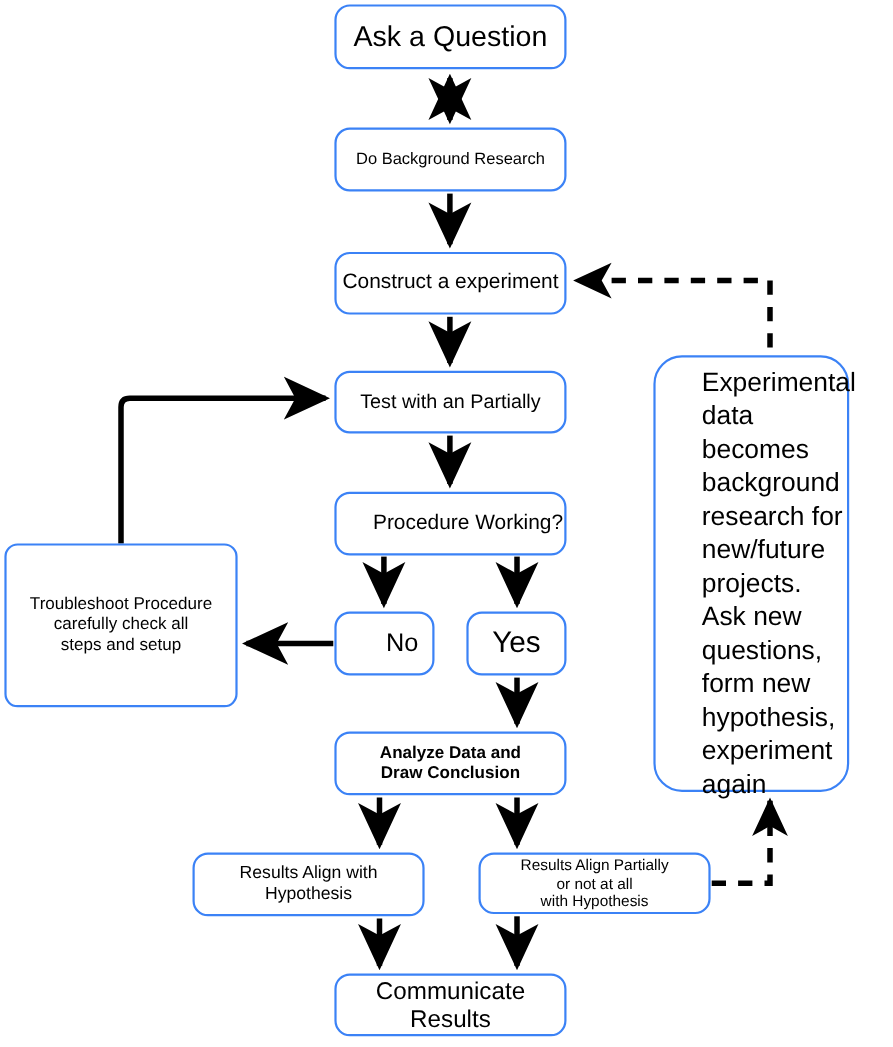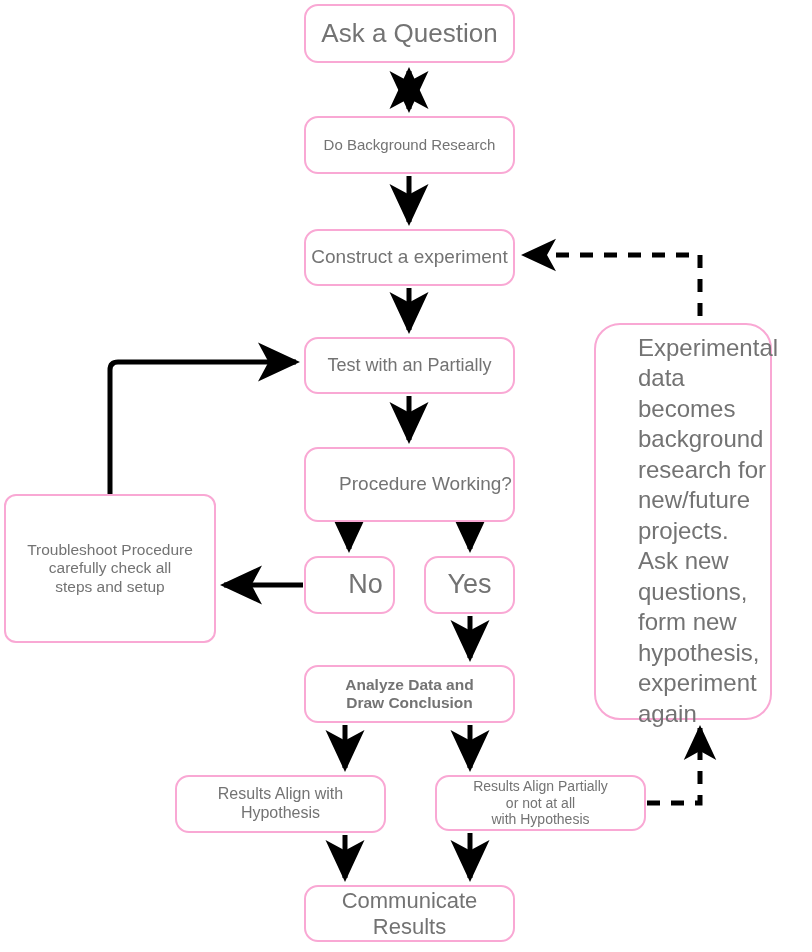--- a/index.html
+++ b/index.html
@@ -22,38 +22,38 @@
     position: absolute;
     left: 0;
     top: 0;
     width: 812px;
     height: 952px;
     pointer-events: none;
   }
   .node {
     position: absolute;
     box-sizing: border-box;
-    border: 2px solid #f9a8d4;
+    border: 2px solid #3b82f6;
     border-radius: 14px;
     background: #ffffff;
-    color: #737373;
+    color: #000000;
     display: flex;
     align-items: center;
     justify-content: center;
     text-align: center;
     line-height: 1.18;
     white-space: pre-line;
     z-index: 2;
   }
   .n-ask        { left:304px; top:4px;   width:211px; height:59px;  font-size:26px; }
   .n-bg         { left:304px; top:116px; width:211px; height:58px;  font-size:15px; }
   .n-hyp        { left:304px; top:229px; width:211px; height:57px;  font-size:19px; }
   .n-test       { left:304px; top:337px; width:211px; height:57px;  font-size:18px; }
-  .n-proc       { left:304px; top:447px; width:211px; height:75px;  font-size:19px;padding-left:32px; }
-  .n-no         { left:304px; top:556px; width:91px;  height:58px;  font-size:27px;padding-left:32px; }
+  .n-proc       { left:304px; top:447px; width:211px; height:58px;  font-size:19px;padding-left:32px; }
+  .n-no         { left:304px; top:556px; width:91px;  height:58px;  font-size:23px;padding-left:32px; }
   .n-yes        { left:424px; top:556px; width:91px;  height:58px;  font-size:27px; }
   .n-trouble    { left:4px;   top:494px; width:212px; height:149px; font-size:15.5px; border-radius:12px; }
   .n-analyze    { left:304px; top:665px; width:211px; height:58px;  font-size:15.5px;font-weight:bold; }
   .n-align      { left:175px; top:775px; width:211px; height:58px;  font-size:16px; }
   .n-partial    { left:435px; top:775px; width:211px; height:56px;  font-size:14px; }
   .n-comm       { left:304px; top:885px; width:211px; height:57px;  font-size:22px; }
   .n-exp {
     left:594px; top:323px; width:178px; height:397px;
     font-size:24px;
     border-radius:26px;

